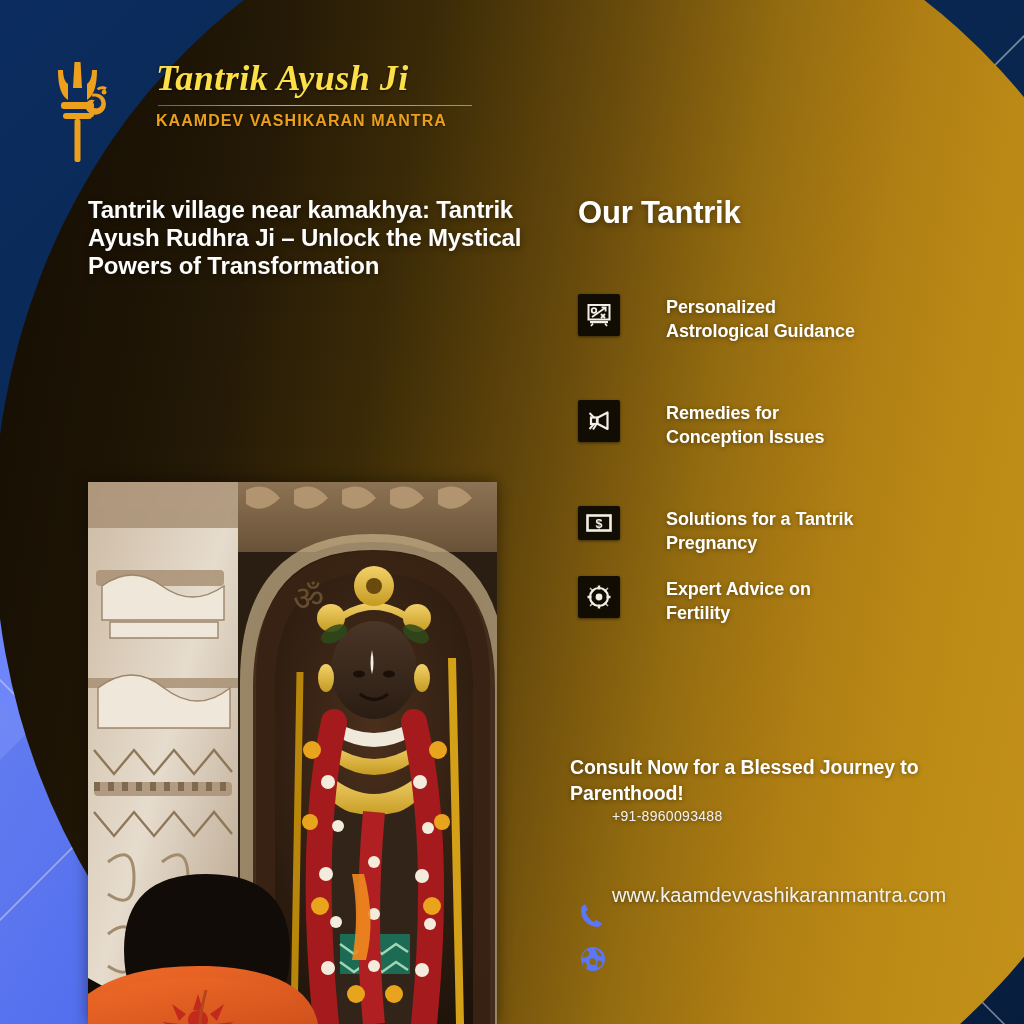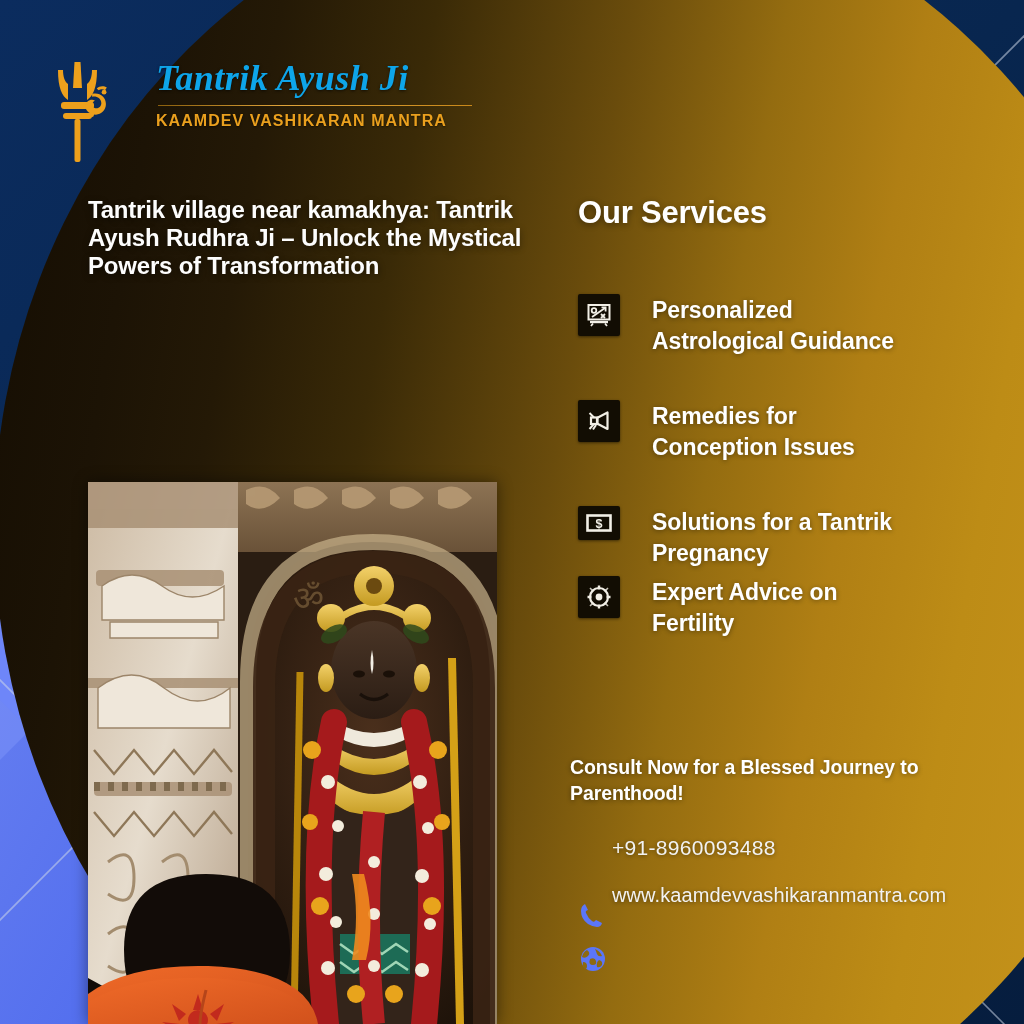--- a/index.html
+++ b/index.html
@@ -25,21 +25,21 @@
 
   
   #content{position:absolute;inset:0;}
 
   
   #logo{position:absolute;left:52px;top:58px;width:420px;height:104px;}
   #logo-mark{position:absolute;left:0;top:0;width:66px;height:104px;}
   #logo-text{position:absolute;left:104px;top:2px;width:316px;}
   .brand-name{
     font-family:"Liberation Serif", serif;
-    font-style:italic;font-weight:700;font-size:36px;color:#0ea5e9;
+    font-style:italic;font-weight:700;font-size:36px;color:#fde047;
     letter-spacing:.5px;line-height:1.05;white-space:nowrap;
     text-shadow:0 1px 3px rgba(0,0,0,.6);
   }
   .brand-rule{height:1px;background:linear-gradient(90deg,#8a5f0d,#e0a43b 40%,#c8881a 100%);margin:7px 0 6px 2px;}
   .brand-sub{
     font-weight:700;font-size:16px;color:#eaa01e;letter-spacing:1.05px;
     white-space:nowrap;text-shadow:0 1px 2px rgba(0,0,0,.55);
   }
 
   
@@ -65,33 +65,33 @@
     text-shadow:0 2px 6px rgba(0,0,0,.4);
   }
   .service{position:absolute;left:578px;display:flex;align-items:flex-start;}
   .svc-icon{
     width:42px;height:42px;flex:0 0 42px;background:#120d03;
     border-radius:2px;display:flex;align-items:center;justify-content:center;
     box-shadow:0 1px 3px rgba(0,0,0,.5);
   }
   .svc-icon svg{display:block;}
   .svc-label{
-    margin-left:32px;color:#ffffff;font-weight:700;font-size:23px;
+    margin-left:46px;color:#ffffff;font-weight:700;font-size:18px;
     line-height:1.36;letter-spacing:-.1px;white-space:pre-line;
     text-shadow:0 1px 5px rgba(0,0,0,.4);padding-top:1px;
   }
 
   #cta{
     position:absolute;left:570px;top:738px;width:420px;
     color:#ffffff;font-weight:700;font-size:19.5px;line-height:1.32;
     letter-spacing:-.1px;text-shadow:0 1px 5px rgba(0,0,0,.4);margin-top:17px;
   }
   #phone{
     position:absolute;left:612px;top:808px;color:#f2f2f2;
-    font-size:21px;letter-spacing:.3px;text-shadow:0 1px 4px rgba(0,0,0,.4);margin-top:28px;
+    font-size:14px;letter-spacing:.3px;text-shadow:0 1px 4px rgba(0,0,0,.4);
   }
   #website{
     position:absolute;left:612px;top:884px;color:#f2f2f2;
     font-size:20px;letter-spacing:.1px;text-shadow:0 1px 4px rgba(0,0,0,.4);
   }
   #phone-icon{position:absolute;left:578px;top:900px;width:30px;height:30px;}
   #web-icon{position:absolute;left:578px;top:944px;width:30px;height:30px;}
   #phone-icon svg,#web-icon svg{display:block;}
 </style>
 </head>
@@ -355,21 +355,21 @@
             <path d="M136 522 l-14 10 l7 7 Z"></path>
             <path d="M74 540 l18 2 l0 8 Z"></path>
             <path d="M146 540 l-18 2 l0 8 Z"></path>
           </g>
 
           <path d="M118 508 q-6 24 -6 34" stroke="#b5451a" stroke-width="3" fill="none"></path>
         </g>
       </svg>
     </div>
 
-    <div id="services-title">Our Services</div>
+    <div id="services-title">Our Tantrik</div>
 
     <div class="service" style="top:294px">
       <div class="svc-icon">
         <svg viewBox="0 0 28 28" width="28" height="28">
           <rect x="3.5" y="4" width="21" height="14.5" fill="none" stroke="#f2efe6" stroke-width="2"></rect>
           <circle cx="9" cy="9.5" r="2.3" fill="none" stroke="#f2efe6" stroke-width="1.8"></circle>
           <path d="M7 16 L20 7" stroke="#f2efe6" stroke-width="1.8"></path>
           <path d="M16.5 6.4 L20.6 6.4 L20.6 10.4" fill="none" stroke="#f2efe6" stroke-width="1.8"></path>
           <path d="M16 13 l4 4 M20 13 l-4 4" stroke="#f2efe6" stroke-width="1.8"></path>
           <rect x="5" y="20" width="18" height="2.2" fill="#f2efe6"></rect>

